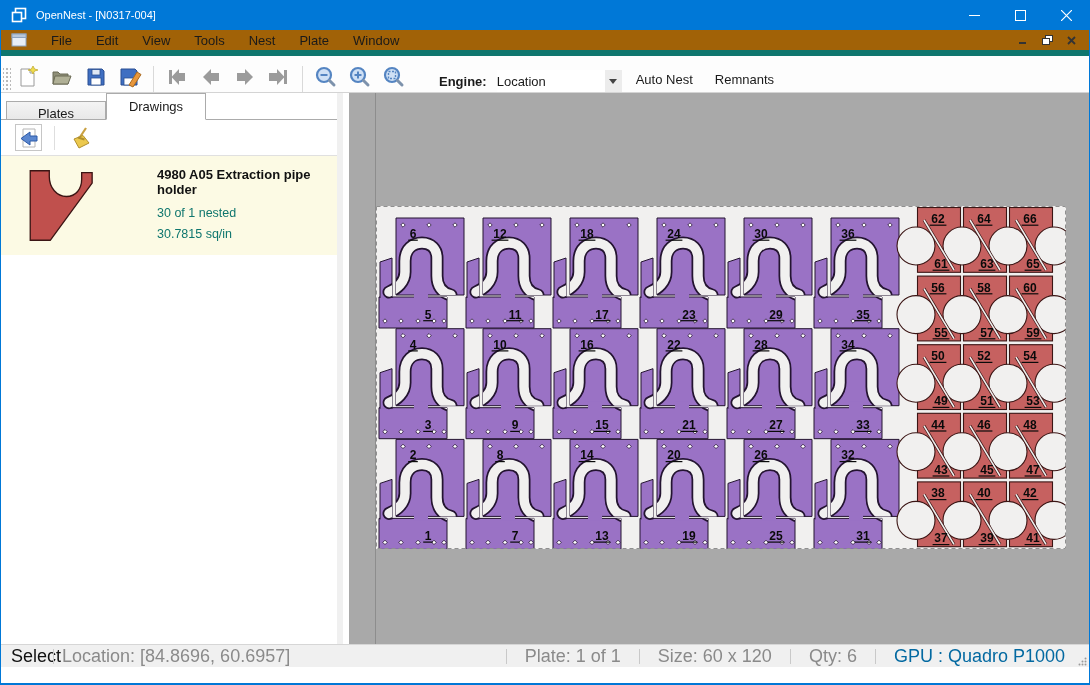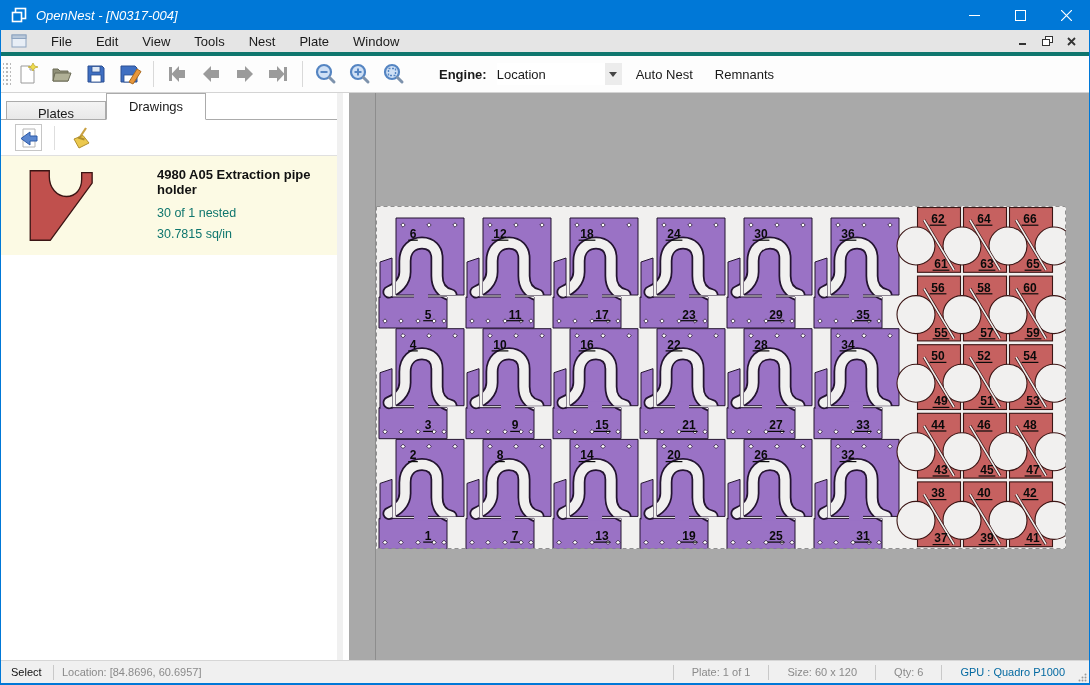--- a/index.html
+++ b/index.html
@@ -1,33 +1,33 @@
 <!DOCTYPE html>
 <html><head>
 <meta charset="utf-8">
 <style>
   * { margin:0; padding:0; box-sizing:border-box; }
   html,body { width:1090px; height:685px; background:#fff; font-family:"Liberation Sans",sans-serif; overflow:hidden; }
   .window { width:1090px; height:685px; border:1px solid #0078d7; border-top:none; border-bottom:2px solid #0078d7; position:relative; background:#fff; }
 
   
-  .titlebar { height:30px; background:#0078d7; display:flex; align-items:center; color:#fff; font-size:13px;font-style:italic; }
+  .titlebar { height:30px; background:#0078d7; display:flex; align-items:center; color:#fff; font-size:11px; }
   .titlebar .app-ico { width:16px; height:16px; margin:0 9px 0 10px; flex:0 0 auto; }
   .titlebar .title { flex:1; }
   .caption-btn { width:46px; height:30px; display:flex; align-items:center; justify-content:center; }
 
   
-  .menubar { height:26px; background:#e5e5e5; display:flex; align-items:center; font-size:13px; color:#1a1a1a; border-bottom:4px solid #0f766e; }
+  .menubar { height:26px; background:#a16207; display:flex; align-items:center; font-size:13px; color:#1a1a1a; border-bottom:6px solid #0f766e; }
   .mdi-ico { width:16px; height:14px; margin:0 12px 0 10px; }
   .menu-item { padding:4px 12px; cursor:default; }
   .menubar .spring { flex:1; }
   .mdi-btn { width:20px; height:18px; display:flex; align-items:center; justify-content:center; margin-right:4px; }
 
   
-  .toolbar { height:37px; background:#fdfdfd; border-bottom:1px solid #d4d4d4; display:flex; align-items:center; font-size:13px; color:#1a1a1a; }
+  .toolbar { height:37px; background:#fdfdfd; border-bottom:1px solid #d4d4d4; display:flex; align-items:flex-end; font-size:13px; color:#1a1a1a; }
   .grip { width:8px; height:26px; margin-left:2px;
     background-image:radial-gradient(#b9b9b9 1px, transparent 1.2px); background-size:4px 4px; background-position:2px 1px; }
   .tb-btn { width:34px; height:30px; display:flex; align-items:center; justify-content:center; }
   .tb-sep { width:1px; height:26px; background:#d9d9d9; margin:0 6px; }
   .engine-wrap { display:flex; align-items:center; margin-left:28px; }
   .engine-label { font-weight:bold; margin-right:10px; }
   .engine-value { width:108px; height:22px; background:#fff; display:flex; align-items:center; font-size:13px; }
   .engine-drop { width:17px; height:22px; background:#ececec; display:flex; align-items:center; justify-content:center; }
   .engine-drop .tri { width:0; height:0; border-left:4px solid transparent; border-right:4px solid transparent; border-top:5px solid #444; }
   .txt-btn { padding:5px 8px; margin-left:6px; }
@@ -51,21 +51,21 @@
   .draw-text { padding-top:2px; }
   .draw-title { font-size:13px; font-weight:bold; color:#111; margin-bottom:6px; }
   .draw-sub { font-size:12.5px; color:#0f766e; line-height:21px; }
 
   
   .canvas { position:absolute; left:348px; top:0; width:740px; height:567px; background:#a9a9a9; overflow:hidden; }
   .canvas .vline { position:absolute; left:26px; top:0; width:1px; height:567px; background:#8d8d8d; }
   #plate-svg { position:absolute; left:27px; top:113px; }
 
   
-  .statusbar { position:absolute; left:0; top:660px; width:1088px; height:23px; background:#f0f0f0; border-top:1px solid #d6d6d6; display:flex; align-items:center; font-size:11px; color:#8a8a8a; }
+  .statusbar { position:absolute; left:0; top:644px; width:1088px; height:23px; background:#f0f0f0; border-top:1px solid #d6d6d6; display:flex; align-items:center; font-size:18px; color:#8a8a8a; }
   .sb-sep { width:1px; height:15px; background:#c9c9c9; margin:0 8px; }
   .sb-mode { color:#111; padding-left:10px; width:44px; }
   .sb-loc { flex:1; }
   .sb-cell { padding:0 10px; white-space:nowrap; }
   .sb-gpu { font-weight:normal; }
   .sb-grip { width:14px; height:23px; display:flex; align-items:flex-end; justify-content:flex-end; padding:0 2px 2px 0; }
 </style>
 </head>
 <body>
 

